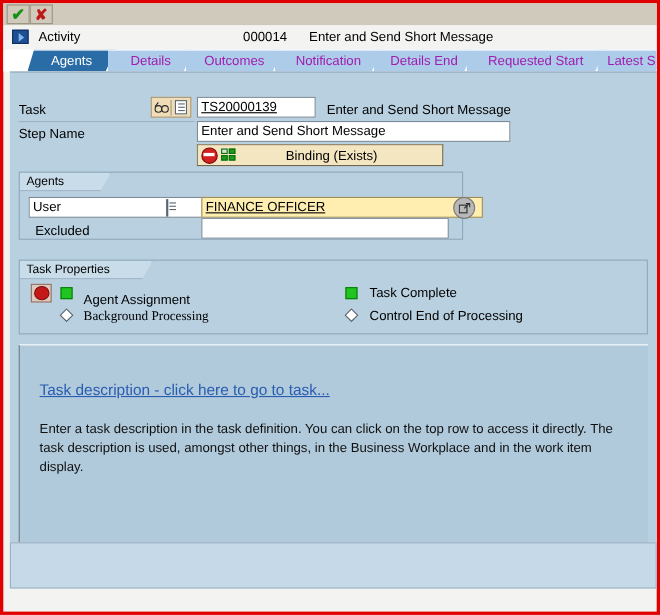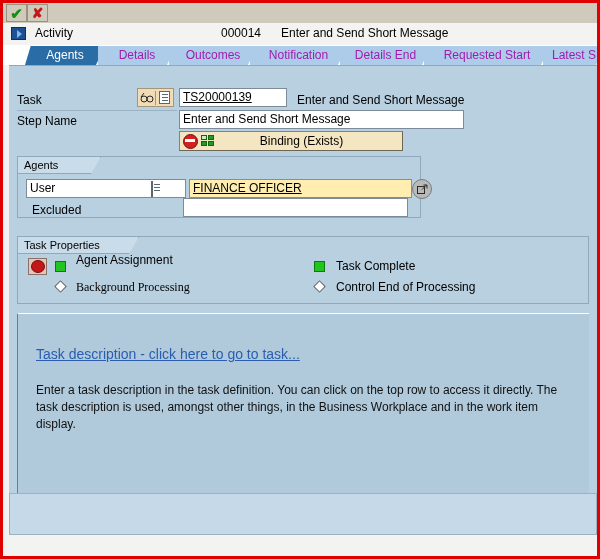--- a/index.html
+++ b/index.html
@@ -438,41 +438,41 @@
     </div>
 
     <div class="groupbox" style="left:8px; top:90px; width:404px; height:62px;">
       <div class="group-tab" style="width:62px;">Agents</div>
 
       <div class="input-box" style="left:8px; top:22px; width:160px; height:19px;">User</div>
       <span style="position:absolute; left:133px; top:25px;">
         <span class="list-icon"></span>
       </span>
 
-      <div class="input-box highlight underline-text" style="left:171px; top:22px; width:223px; height:19px;">FINANCE OFFICER</div>
+      <div class="input-box highlight underline-text" style="left:165px; top:22px; width:256px; height:19px;">FINANCE OFFICER</div>
       <div class="round-btn" style="left:394px; top:22px;">
         <svg width="11" height="11" viewBox="0 0 11 11" aria-hidden="true">
           <rect x="0.5" y="2.5" width="7" height="7" fill="none" stroke="#2a2a2a" stroke-width="1"></rect>
           <path d="M5 5.5 L9.5 1" stroke="#2a2a2a" stroke-width="1" fill="none"></path>
           <path d="M6.5 1 L10 1 L10 4.5" fill="none" stroke="#2a2a2a" stroke-width="1"></path>
         </svg>
       </div>
 
       <span class="field-label" style="left:14px; top:46px;">Excluded</span>
       <div class="input-box" style="left:165px; top:41px; width:225px; height:19px;"></div>
     </div>
 
     <div class="groupbox" style="left:8px; top:170px; width:572px; height:68px;">
       <div class="group-tab" style="width:100px;">Task Properties</div>
 
       <span class="bomb-icon" style="left:10px; top:21px;">
         <span class="bomb-ball"></span>
       </span>
       <span class="marker-square" style="left:37px; top:24px;"></span>
-      <span class="field-label" style="left:58px; top:16px;">Agent Assignment</span>
+      <span class="field-label" style="left:58px; top:28px;">Agent Assignment</span>
 
       <span class="marker-diamond" style="left:38px; top:45px;"></span>
       <span class="field-label" style="left:58px; top:43px;font-family:Liberation Serif, serif;">Background Processing</span>
 
       <span class="marker-square" style="left:296px; top:24px;"></span>
       <span class="field-label" style="left:318px; top:22px;">Task Complete</span>
 
       <span class="marker-diamond" style="left:297px; top:45px;"></span>
       <span class="field-label" style="left:318px; top:43px;">Control End of Processing</span>
     </div>

